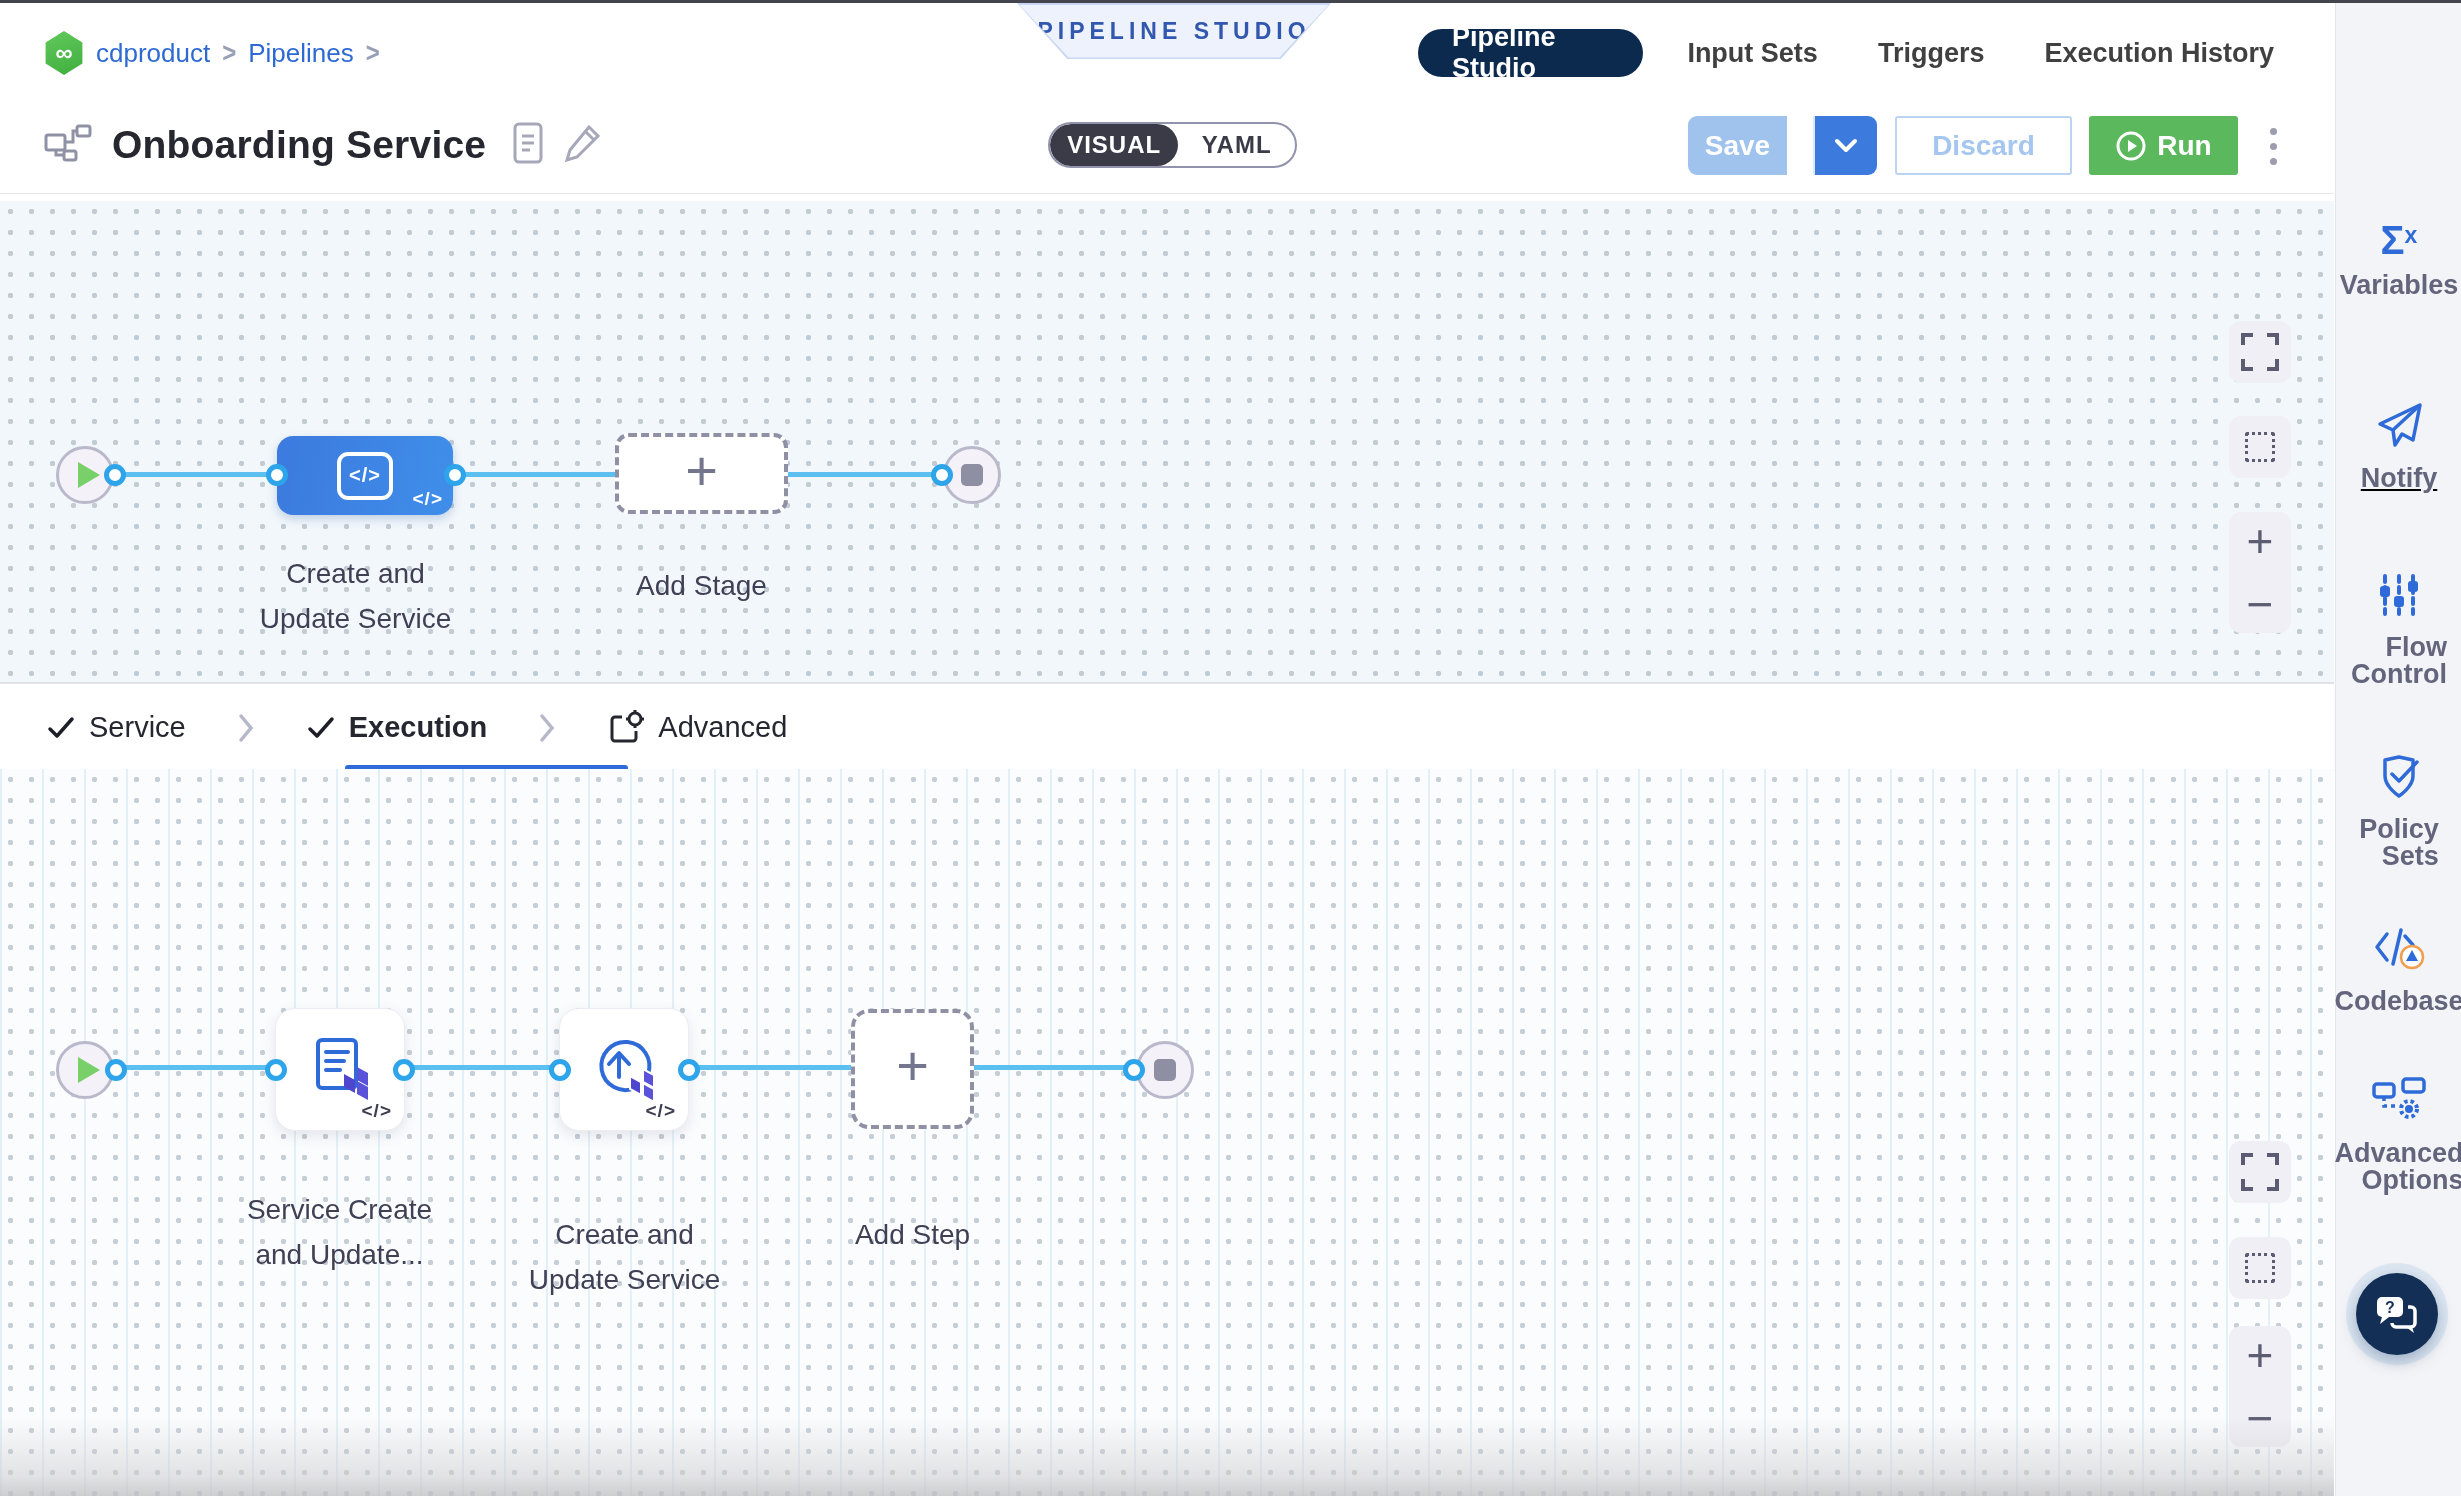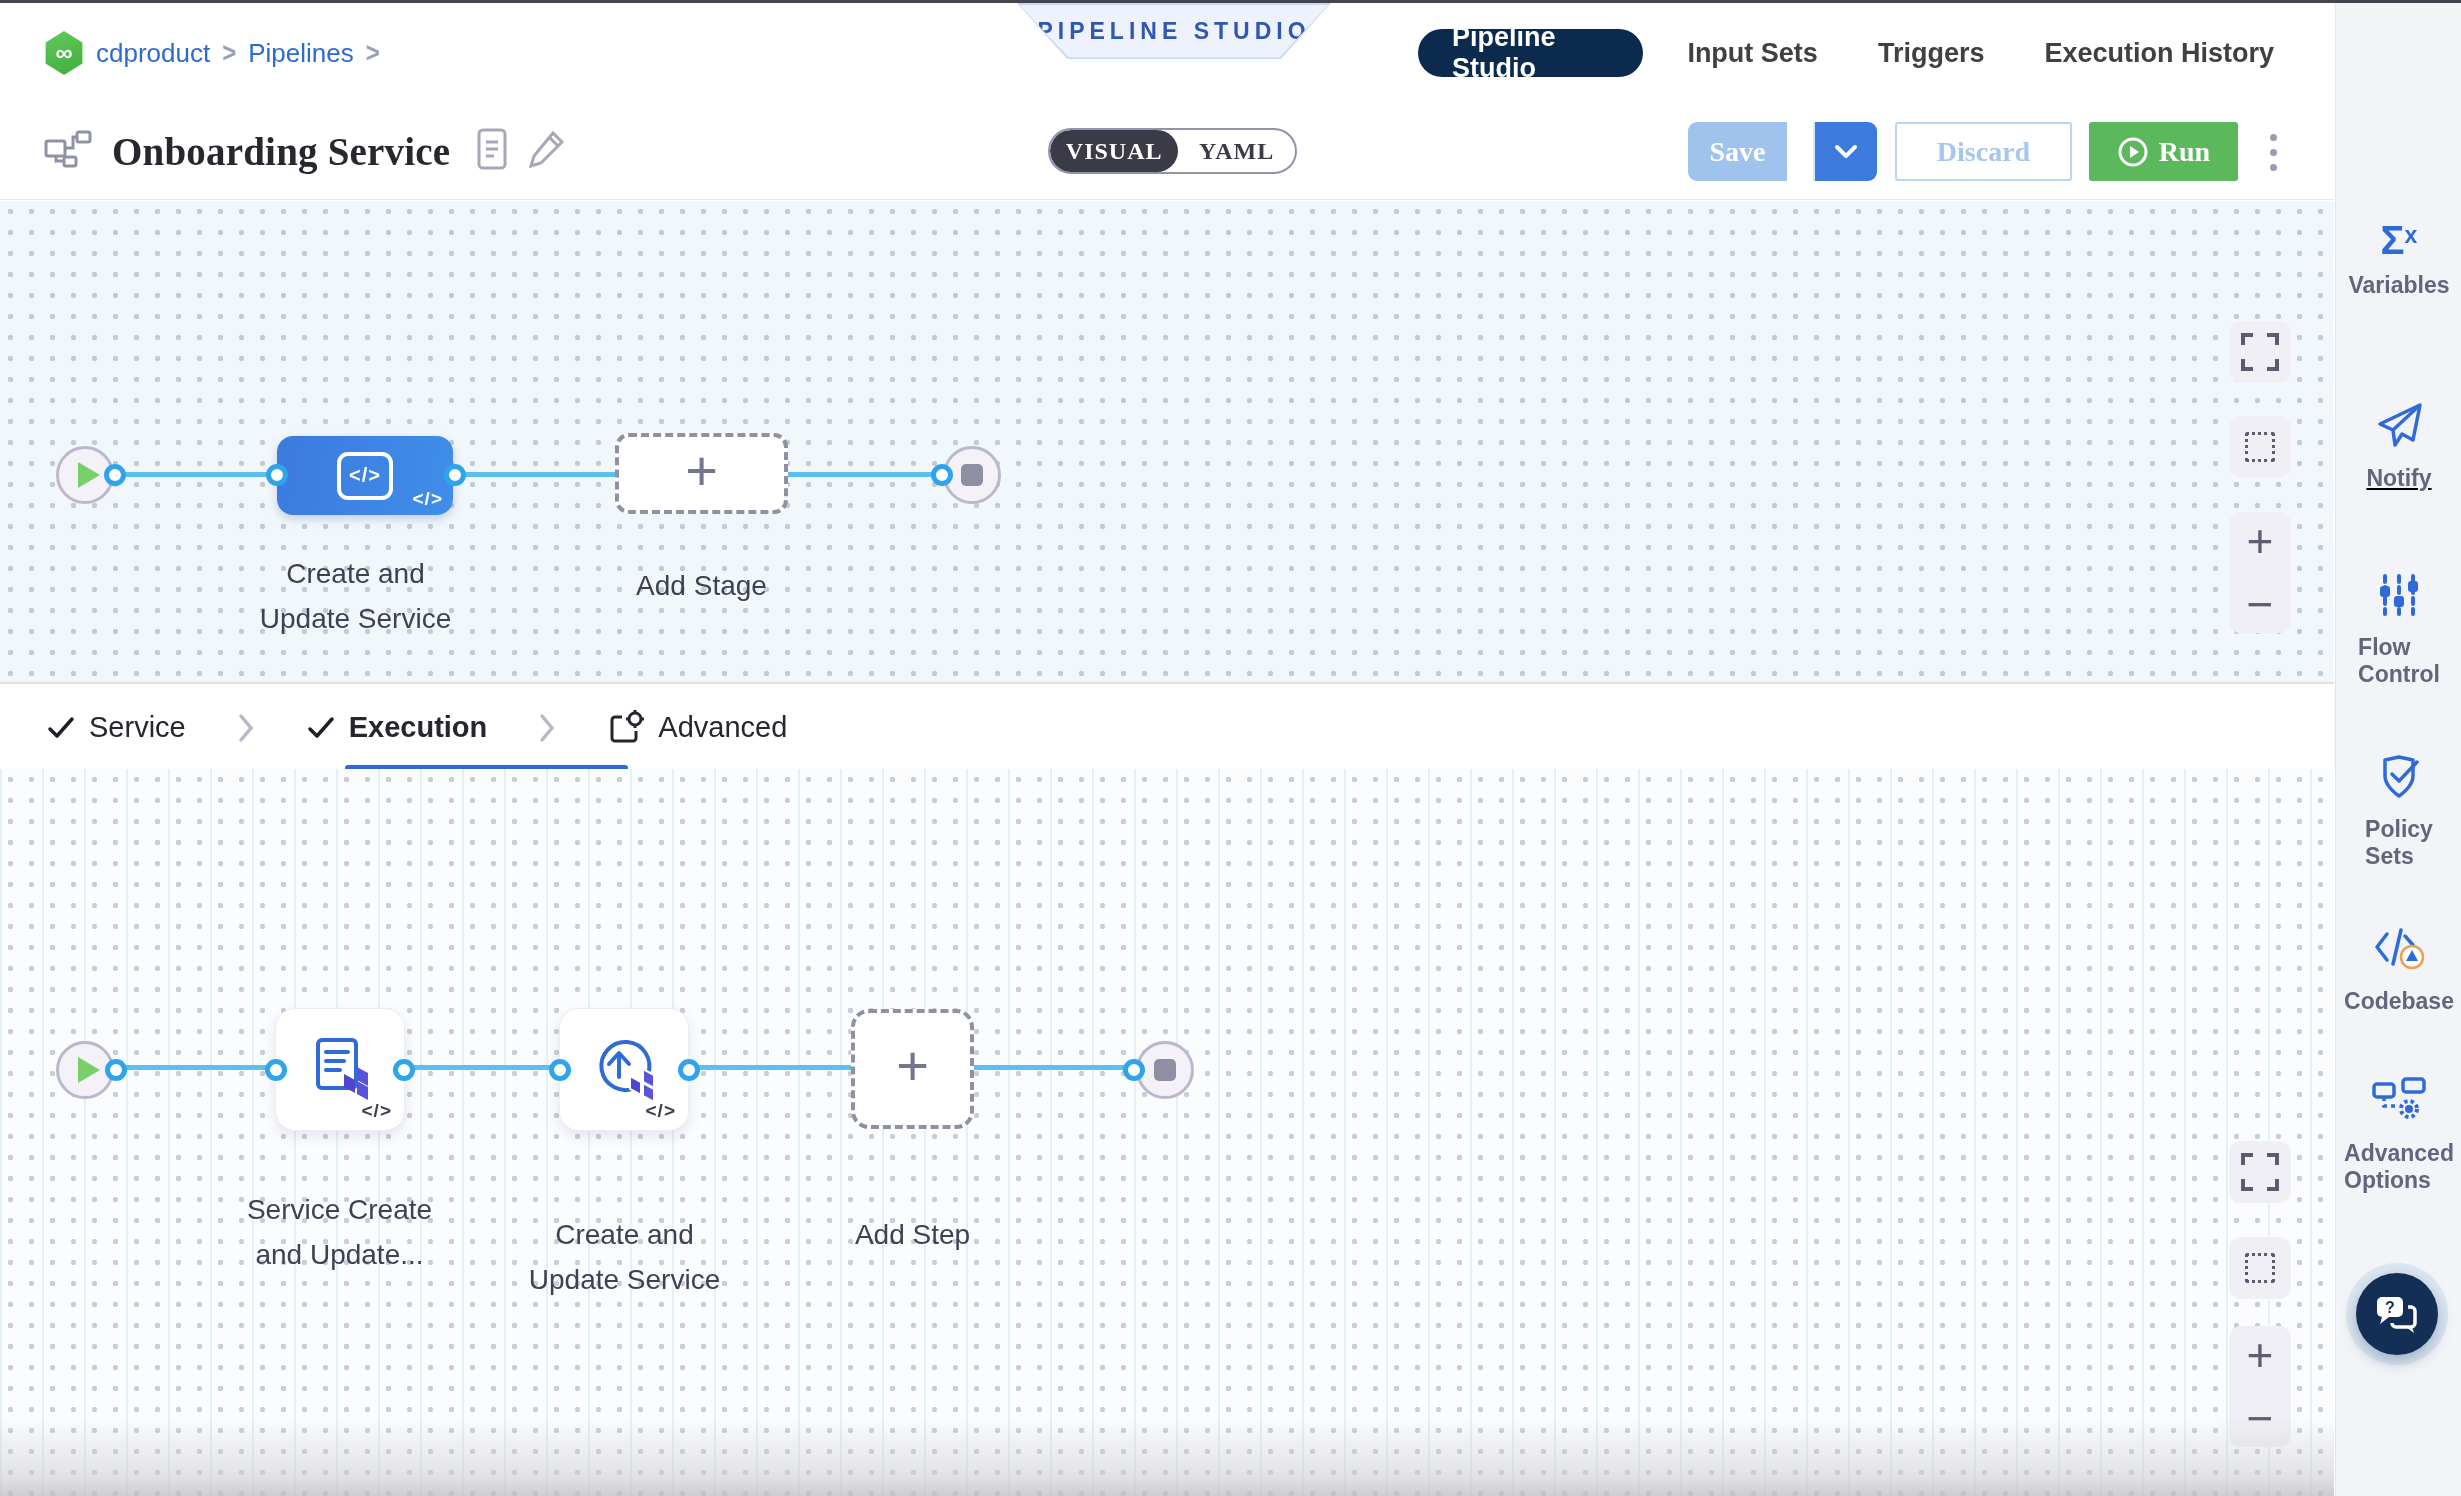--- a/index.html
+++ b/index.html
@@ -15,21 +15,21 @@
   .breadcrumb{position:absolute;left:44px;top:0;height:100px;display:flex;align-items:center;gap:12px;font-size:26px;color:#2e6ad3;}
   .crumb-sep{color:#98a0b5;font-size:24px;font-weight:700;transform:scaleY(1.15);}
   .logo{width:40px;height:44px;background:linear-gradient(160deg,#62c95e,#3fae3c);clip-path:polygon(50% 0,96% 26%,96% 74%,50% 100%,4% 74%,4% 26%);display:flex;align-items:center;justify-content:center;color:#fff;font-size:24px;font-weight:700;}
   .banner{position:absolute;left:1017px;top:0px;width:314px;height:56px;background:#c9d7f2;clip-path:polygon(0 0,100% 0,84% 100%,16% 100%);display:flex;align-items:center;justify-content:center;}
   .banner-inner{width:310px;height:53px;background:#edf2fc;clip-path:polygon(0 0,100% 0,84% 100%,16% 100%);display:flex;align-items:center;justify-content:center;font-size:23px;font-weight:700;letter-spacing:5px;color:#3157ae;}
   .nav-right{position:absolute;left:1418px;top:0;height:100px;display:flex;align-items:center;}
   .nav-pill{height:48px;padding:0 34px;border-radius:26px;background:#0b2a4d;color:#fff;font-size:27px;font-weight:700;display:flex;align-items:center;margin-right:44px;cursor:pointer;}
   .nav-link{font-size:27px;font-weight:600;color:#404040;margin-right:60px;cursor:pointer;white-space:nowrap;}
 
   
-  .titlebar{position:absolute;left:0;top:102px;width:2334px;height:98px;background:#fff;border-bottom:1px solid #e7e8ec;font-family:Liberation Serif, serif;}
+  .titlebar{position:absolute;left:0;top:96px;width:2334px;height:98px;background:#fff;border-bottom:1px solid #e7e8ec;}
   .title-left{position:absolute;left:44px;top:0;height:98px;display:flex;align-items:center;gap:20px;}
   .page-title{font-size:39px;font-weight:700;color:#26272f;letter-spacing:0.2px;}
   .toggle{position:absolute;left:1048px;top:26px;width:249px;height:46px;border:2px solid #9093ab;border-radius:24px;background:#fff;display:flex;overflow:hidden;}
   .toggle-seg{flex:1;display:flex;align-items:center;justify-content:center;font-size:24px;font-weight:700;letter-spacing:1px;color:#3a3b47;cursor:pointer;}
   .toggle-seg.sel{background:#3a3b47;color:#fff;border-radius:24px;flex:1.1;}
   .btn{position:absolute;top:20px;height:59px;border-radius:3px;display:flex;align-items:center;justify-content:center;font-size:28px;font-weight:600;cursor:pointer;}
   .btn-save{left:1688px;width:99px;background:#a0c3ee;color:#fff;border-radius:9px 0 0 9px;}
   .btn-save-caret{left:1813px;width:64px;background:#3c7ade;border-radius:0 9px 9px 0;border-left:2px solid #dbe8f8;}
   .btn-discard{left:1895px;width:177px;background:#fff;border:2px solid #bcd4f3;color:#a5c6ef;}
   .btn-run{left:2089px;width:149px;background:#5cb85c;color:#fff;gap:10px;}
@@ -68,21 +68,21 @@
   .tab-item{display:flex;align-items:center;gap:14px;cursor:pointer;}
   .tab-label{font-size:29px;color:#25262f;}
   .tab-label.bold{font-weight:700;}
   .tab-sep{margin:0 52px;display:flex;align-items:center;}
   .exec-underline{position:absolute;left:345px;bottom:0;width:283px;height:5px;background:#2f6bd8;border-radius:3px 3px 0 0;}
   .save-template{position:absolute;left:1984px;top:20px;width:315px;height:55px;border:2px solid #3069d4;border-radius:10px;background:#fff;color:#3069d4;font-size:28px;font-weight:700;display:flex;align-items:center;justify-content:center;gap:14px;cursor:pointer;}
 
   
   .sidebar{position:absolute;right:0;top:3px;width:127px;height:1493px;background:#f3f4f7;border-left:1px solid #e4e5ea;}
   .side-item{position:absolute;width:100%;display:flex;flex-direction:column;align-items:center;gap:12px;cursor:pointer;}
-  .side-label{font-size:23px;font-weight:700;color:#63657c;text-align:left;line-height:27px;white-space:pre-line;}
+  .side-label{font-size:27px;font-weight:700;color:#63657c;text-align:right;line-height:27px;white-space:pre-line;}
   .sigma-wrap{display:flex;align-items:flex-start;color:#2f6bd8;font-weight:700;}
   .sigma-main{font-size:40px;line-height:40px;}
   .sigma-x{font-size:23px;line-height:23px;margin-top:4px;}
   .chat-fab{position:absolute;left:20px;top:1270px;width:82px;height:82px;border-radius:50%;background:#132f56;display:flex;align-items:center;justify-content:center;box-shadow:0 0 0 10px rgba(120,170,220,.18),0 6px 16px rgba(20,50,90,.35);cursor:pointer;}
 </style>
 </head>
 <body>
 
 <div id="app">
   <div class="topline"></div>

